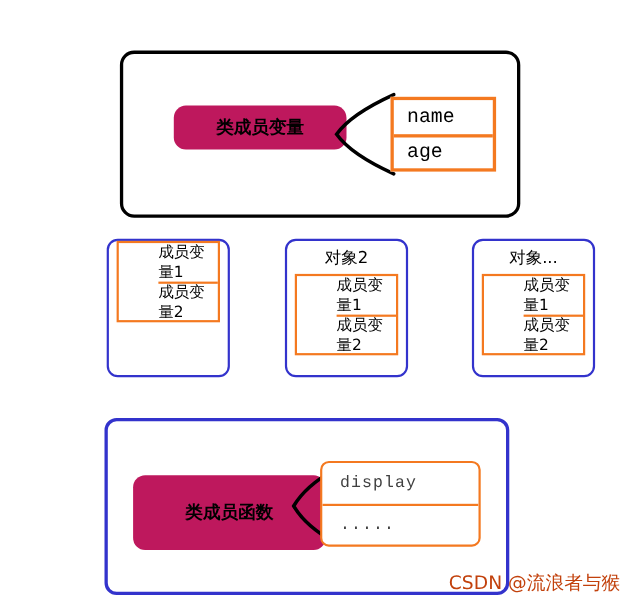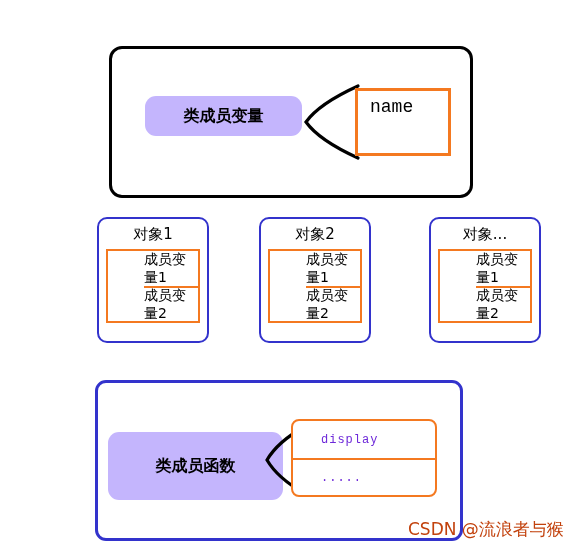--- a/index.html
+++ b/index.html
@@ -28,28 +28,29 @@
     width: 364px;
     height: 152px;
     border: 3px solid #000000;
     border-radius: 13px;
     box-sizing: border-box;
     background: #ffffff;
   }
 
   .pill {
     position: absolute;
-    background: #c4b5fd;
+    background: #be185d;
     border-radius: 11px;
     display: flex;
     align-items: center;
     justify-content: center;
     color: #000000;
     font-family: Liberation Mono, monospace;
     font-weight: bold;
+    margin-left: 13px;
   }
 
   .pill-class-var {
     left: 145px;
     top: 96px;
     width: 157px;
     height: 40px;
     font-size: 16px;
   }
 
@@ -173,24 +174,24 @@
     border-radius: 8px;
     box-sizing: border-box;
     background: #ffffff;
     overflow: hidden;
   }
   .fn-table .cell {
     height: 50%;
     box-sizing: border-box;
     display: flex;
     align-items: center;
-    padding-left: 28px;
+    padding-left: 16px;
     font-family: "Liberation Mono", "DejaVu Sans Mono", monospace;
-    font-size: 12px;
-    color: #6d28d9;
+    font-size: 15px;
+    color: #404040;
     letter-spacing: 1px;
   }
   .fn-table .cell + .cell {
     border-top: 2px solid #F47920;
   }
 
   .code-area-label {
     position: absolute;
     left: 177px;
     top: 505px;
@@ -220,24 +221,24 @@
   <div class="class-var-container"></div>
 
   <div class="pill pill-class-var">类成员变量</div>
 
   <svg class="connector connector-top" viewBox="0 0 66 80" width="66" height="80">
     <path d="M 62 4 C 40 14, 20 26, 10 40 C 20 54, 40 66, 62 76" fill="none" stroke="#000000" stroke-width="3.2" stroke-linecap="round"></path>
   </svg>
 
   <div class="attr-table">
     <div class="cell">name</div>
+    <div class="cell">age</div>
   </div>
 
   <div class="obj-box obj-box-1">
-    <div class="obj-title">对象1</div>
     <div class="obj-fields">
       <div class="cell">成员变量1</div>
       <div class="cell">成员变量2</div>
     </div>
   </div>
 
   <div class="obj-box obj-box-2">
     <div class="obj-title">对象2</div>
     <div class="obj-fields">
       <div class="cell">成员变量1</div>

